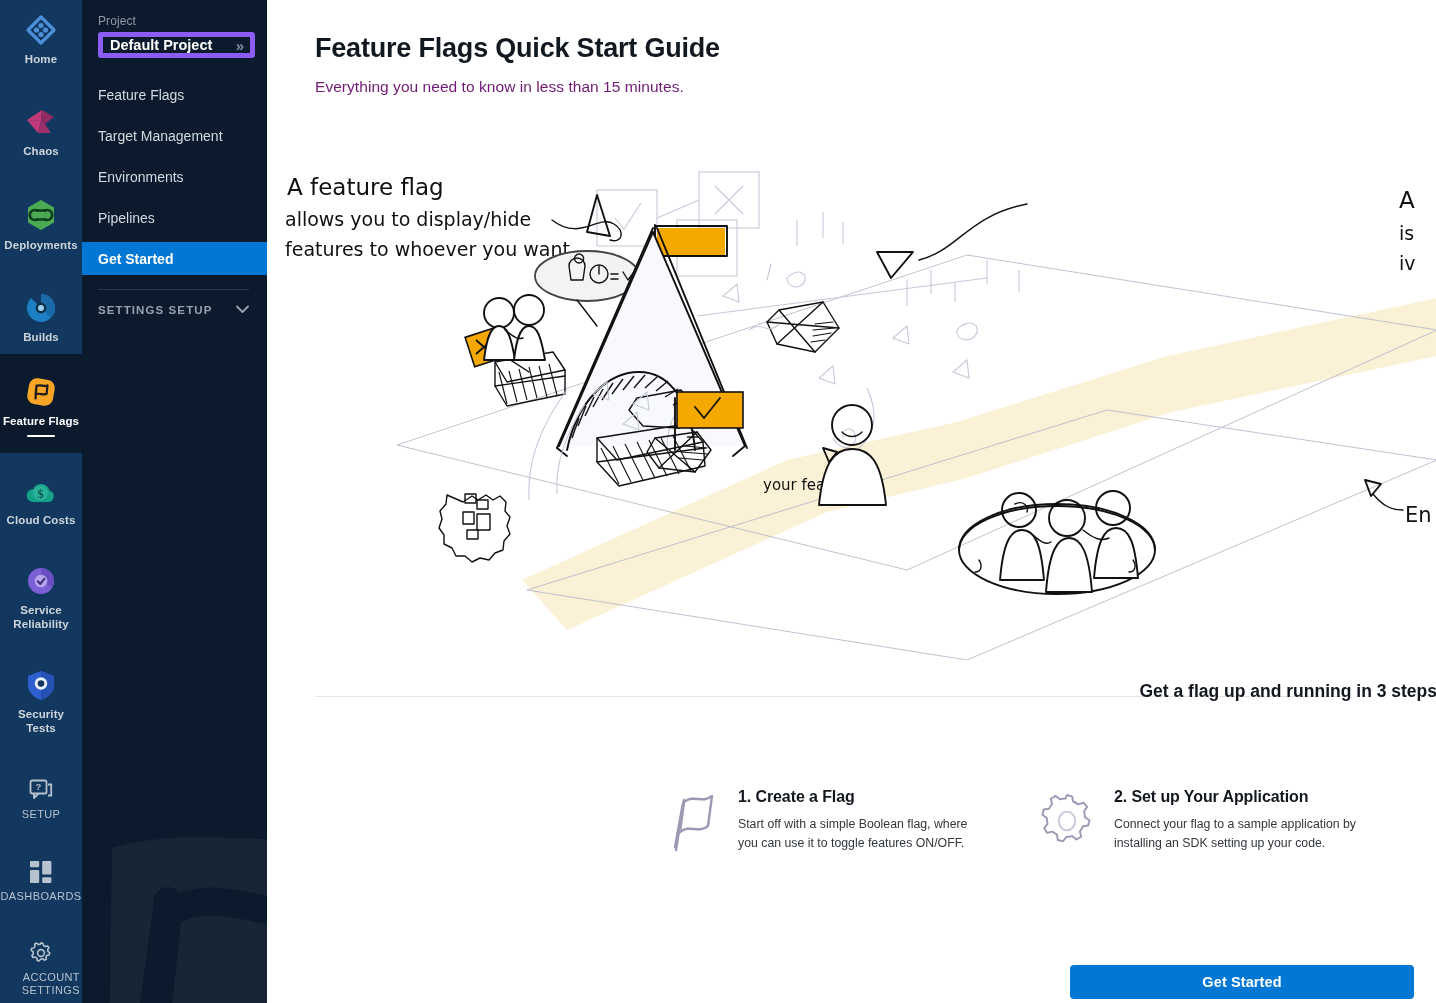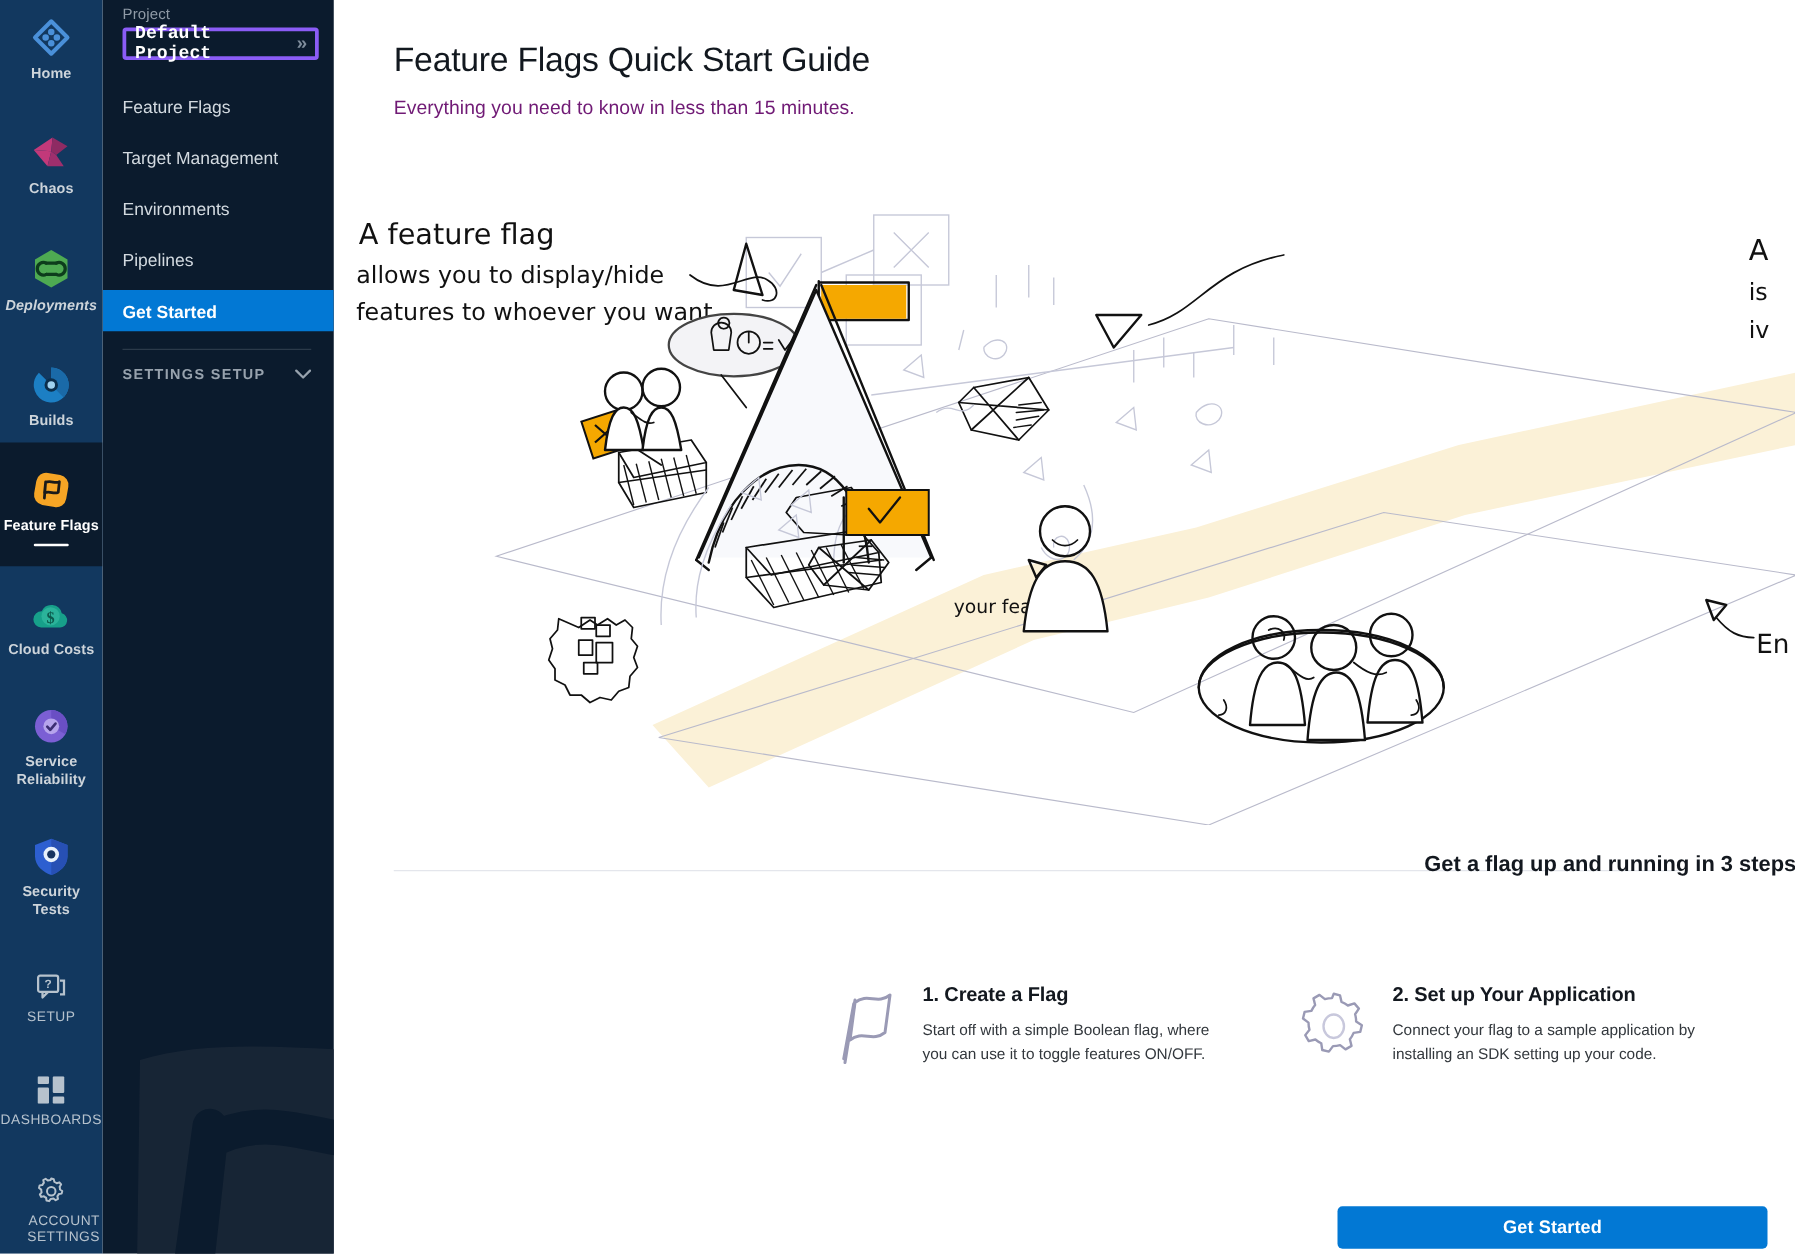--- a/index.html
+++ b/index.html
@@ -37,38 +37,38 @@
   .rail-underline {
     width: 28px; height: 2px; background: #ffffff; border-radius: 1px;
     margin-top: 7px;
   }
 
   
   .project-nav {
     width: 185px; min-width: 185px; height: 1003px;
     background: #0b1b2d;
     position: relative; overflow: hidden;
-    padding-top: 4px; z-index: 4;
+    padding-top: 14px; z-index: 4;
   }
   .watermark {
     position: absolute; left: -10px; bottom: -120px;
     width: 330px; height: 330px;
     opacity: 1; pointer-events: none;
   }
   .pn-inner { position: relative; z-index: 2; }
   .pn-project-label {
     color: #8f9aa6; font-size: 12px; padding: 0 0 4px 16px; letter-spacing: .1px;
   }
   .pn-project-select {
     margin: 0 12px 0 16px;
-    border: 3px solid #8b5cf6;
+    border: 5px solid #8b5cf6;
     border-radius: 3px;
     height: 26px;
     display: flex; align-items: center; justify-content: space-between;
-    padding: 0 6px 0 7px; cursor: pointer; font-family: Liberation Mono, monospace;
+    padding: 0 6px 0 7px; cursor: pointer;
   }
   .pn-project-name { color: #ffffff; font-size: 14.5px; font-weight: 700; }
   .pn-chev { color: #7f8d9c; font-size: 15px; line-height: 1; font-weight:700;}
   .pn-list { margin-top: 20px; }
   .pn-item {
     height: 33px; display: flex; align-items: center;
     padding-left: 16px; margin-bottom: 8px;
     color: #d3dae0; font-size: 14px; cursor: pointer;
   }
   .pn-item.active { background: #0278d4; color: #ffffff; font-weight: 700; }
@@ -83,21 +83,21 @@
   }
   .pn-section-chev { color:#97a2ad; font-size: 12px; line-height:1; }
 
   
   .main {
     flex: 1; height: 1003px; position: relative;
     background: #ffffff; overflow: hidden;
   }
   .page-head { padding: 33px 0 0 48px; }
   .page-title {
-    font-size: 27px; font-weight: 400; color: #12181f; letter-spacing: -.2px;
+    font-size: 27px; font-weight: 700; color: #12181f; letter-spacing: -.2px;
   }
   .page-sub {
     margin-top: 14px; font-size: 15.5px; color: #701a75; letter-spacing: .05px;
   }
 
   
   .hero {
     position: absolute; left: 0; top: 160px;
     width: 1170px; height: 500px;
     overflow: hidden;
@@ -162,21 +162,21 @@
         <svg width="34" height="32" viewBox="0 0 34 32">
           <path d="M3 14 L18 4 L17 15 Z" fill="#c2397a"></path>
           <path d="M17 15 L18 4 L30 11 L21 18 Z" fill="#8e2b63"></path>
           <path d="M3 14 L17 15 L14 27 Z" fill="#c2397a"></path>
           <path d="M17 15 L21 18 L27 27 L14 27 Z" fill="#9e2f6d"></path>
         </svg>
       </span>
       <span class="rail-label">Chaos</span>
     </div>
 
-    <div class="rail-item" style="padding-top:30px;font-style:italic;">
+    <div class="rail-item" style="padding-top:30px;">
       <span class="rail-icon">
         <svg width="34" height="34" viewBox="0 0 34 34">
           <path d="M17 2 L30 9.5 L30 24.5 L17 32 L4 24.5 L4 9.5 Z" fill="#4eaa52"></path>
           <path d="M13 12.5 a5 5 0 1 0 0 9 M21 21.5 a5 5 0 1 0 0 -9" fill="none" stroke="#0d3d1c" stroke-width="2.6" stroke-linecap="round"></path>
           <path d="M13 12.5 h8 M13 21.5 h8" stroke="#0d3d1c" stroke-width="2.6" stroke-linecap="round"></path>
         </svg>
       </span>
       <span class="rail-label">Deployments</span>
     </div>
 

